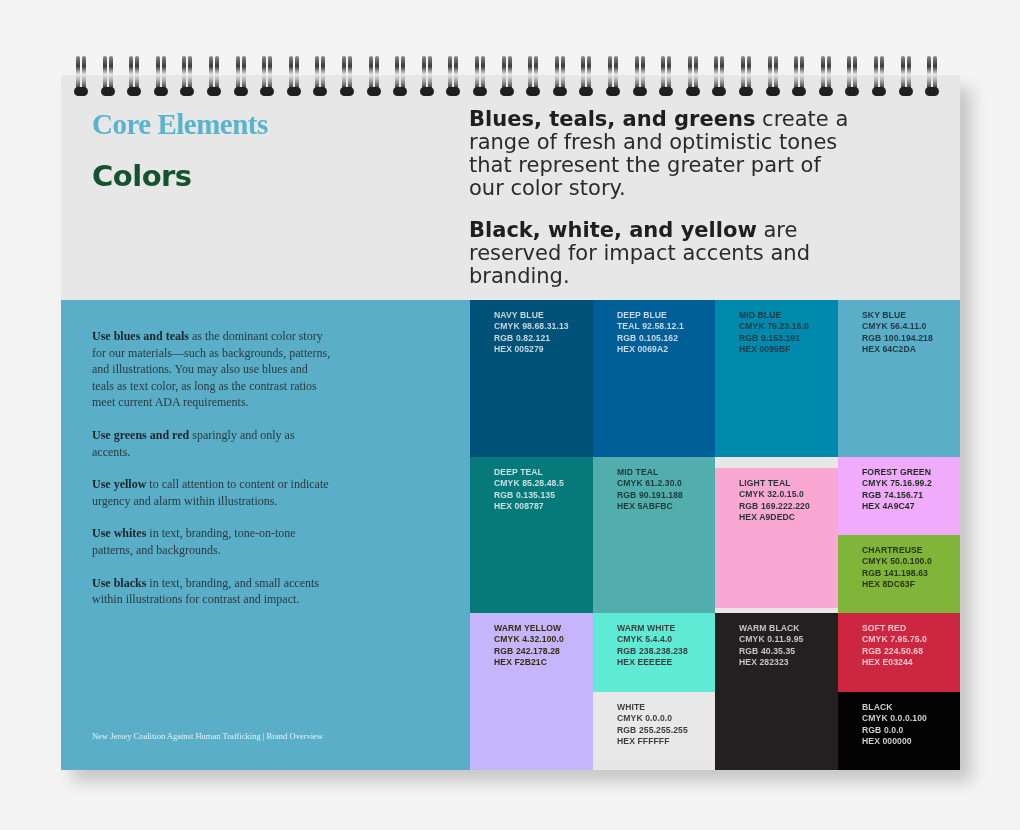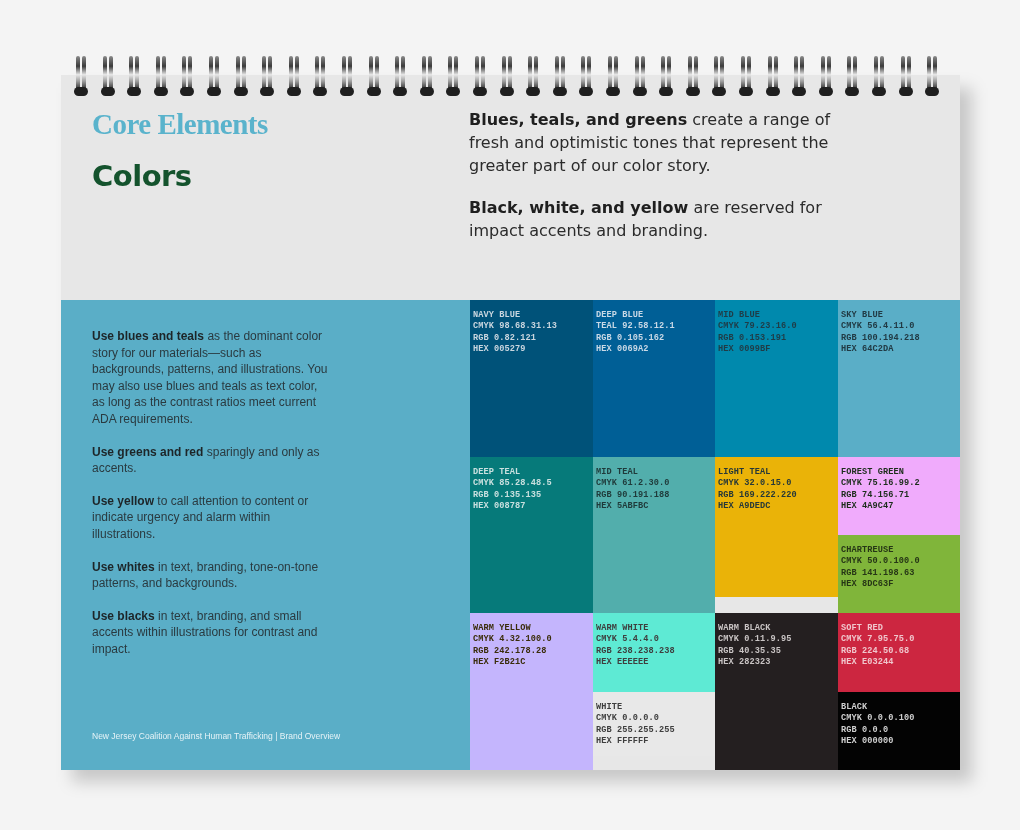--- a/index.html
+++ b/index.html
@@ -42,45 +42,46 @@
       font-family: Liberation Serif, serif; font-weight: bold;
       font-size: 29px; color: #5ab3cc; letter-spacing: -0.5px;
     }
     .title-2 {
       position: absolute; left: 31px; top: 84px;
       font-family: "DejaVu Sans", sans-serif; font-weight: bold;
       font-size: 29px; color: #14532d; letter-spacing: -0.5px;
     }
     .intro {
       position: absolute; left: 408px; top: 33px; width: 390px;
-      font-family: "DejaVu Sans", sans-serif; font-size: 16px; line-height: 23px;
+      font-family: "DejaVu Sans", sans-serif; font-size: 21px; line-height: 23px;
       color: #2b2b2b;
     }
     .intro p { margin: 0 0 19px 0; }
     .intro b { color: #1f1f1f; }
     .left-panel {
       position: absolute; left: 0; top: 225px; width: 409px; height: 470px;
       background: #5aaec7;
+      font-family: Liberation Serif, serif;
     }
     .guide {
       position: absolute; left: 31px; top: 28px; width: 240px;
       font-size: 12px; line-height: 16.6px; color: #2a3a40;
     }
     .guide p { margin: 0 0 16px 0; }
     .guide b { color: #1d2528; }
     .footer {
       position: absolute; left: 31px; top: 431px;
       font-size: 8.5px; color: #e6f3f7;
     }
     .grid {
       position: absolute; left: 409px; top: 225px; width: 490px; height: 470px;
     }
     .swatch {
-      position: absolute; box-sizing: border-box; padding: 10px 3px;
-      font-family: Liberation Mono, monospace; font-weight: bold;
+      position: absolute; box-sizing: border-box; padding: 10px 24px;
+      font-family: Liberation Sans, sans-serif; font-weight: bold;
       font-size: 8.6px; line-height: 11.4px; letter-spacing: 0.1px;
     }
     .swatch div { white-space: nowrap; }
   </style>
 </head>
 <body>
 
 <div class="page-shadow"></div>
 
 <div class="page">
@@ -134,21 +135,21 @@
         <div>CMYK 85.28.48.5</div>
         <div>RGB 0.135.135</div>
         <div>HEX 008787</div>
       </div>
       <div class="swatch" style="left: 123px; top: 157px; width: 122px; height: 156px; background: rgb(82, 174, 172); color: rgb(31, 58, 58);">
         <div>MID TEAL</div>
         <div>CMYK 61.2.30.0</div>
         <div>RGB 90.191.188</div>
         <div>HEX 5ABFBC</div>
       </div>
-      <div class="swatch" style="left: 245px; top: 157px; width: 123px; height: 140px; background: #eab308; color: rgb(38, 56, 56);">
+      <div class="swatch" style="left: 245px; top: 168px; width: 123px; height: 140px; background: #f9a8d4; color: rgb(38, 56, 56);">
         <div>LIGHT TEAL</div>
         <div>CMYK 32.0.15.0</div>
         <div>RGB 169.222.220</div>
         <div>HEX A9DEDC</div>
       </div>
       <div class="swatch" style="left: 368px; top: 157px; width: 122px; height: 78px; background: #f0abfc; color: rgb(28, 46, 27);">
         <div>FOREST GREEN</div>
         <div>CMYK 75.16.99.2</div>
         <div>RGB 74.156.71</div>
         <div>HEX 4A9C47</div>

